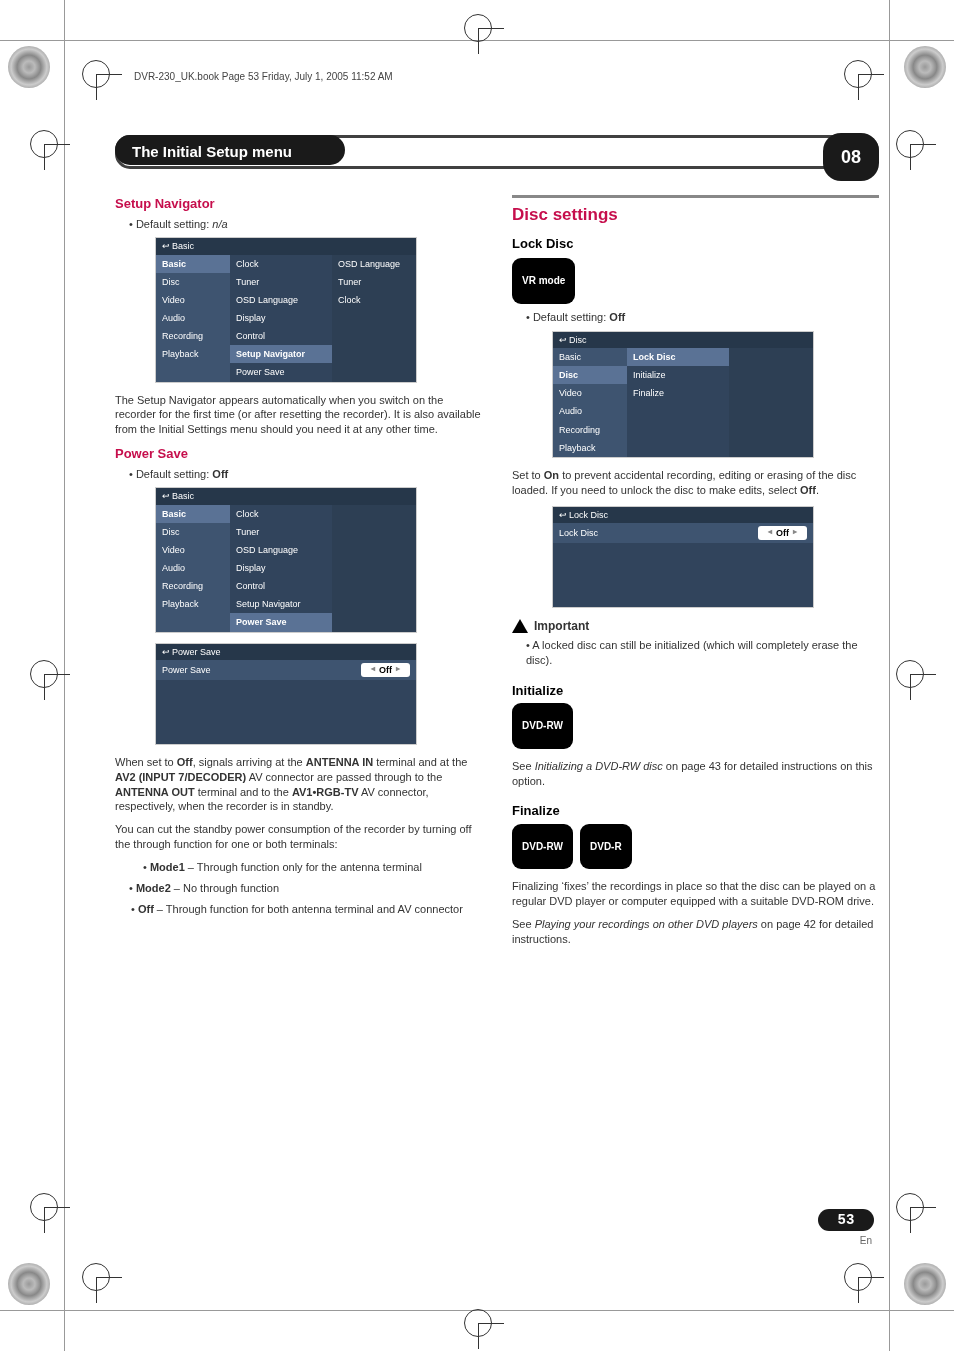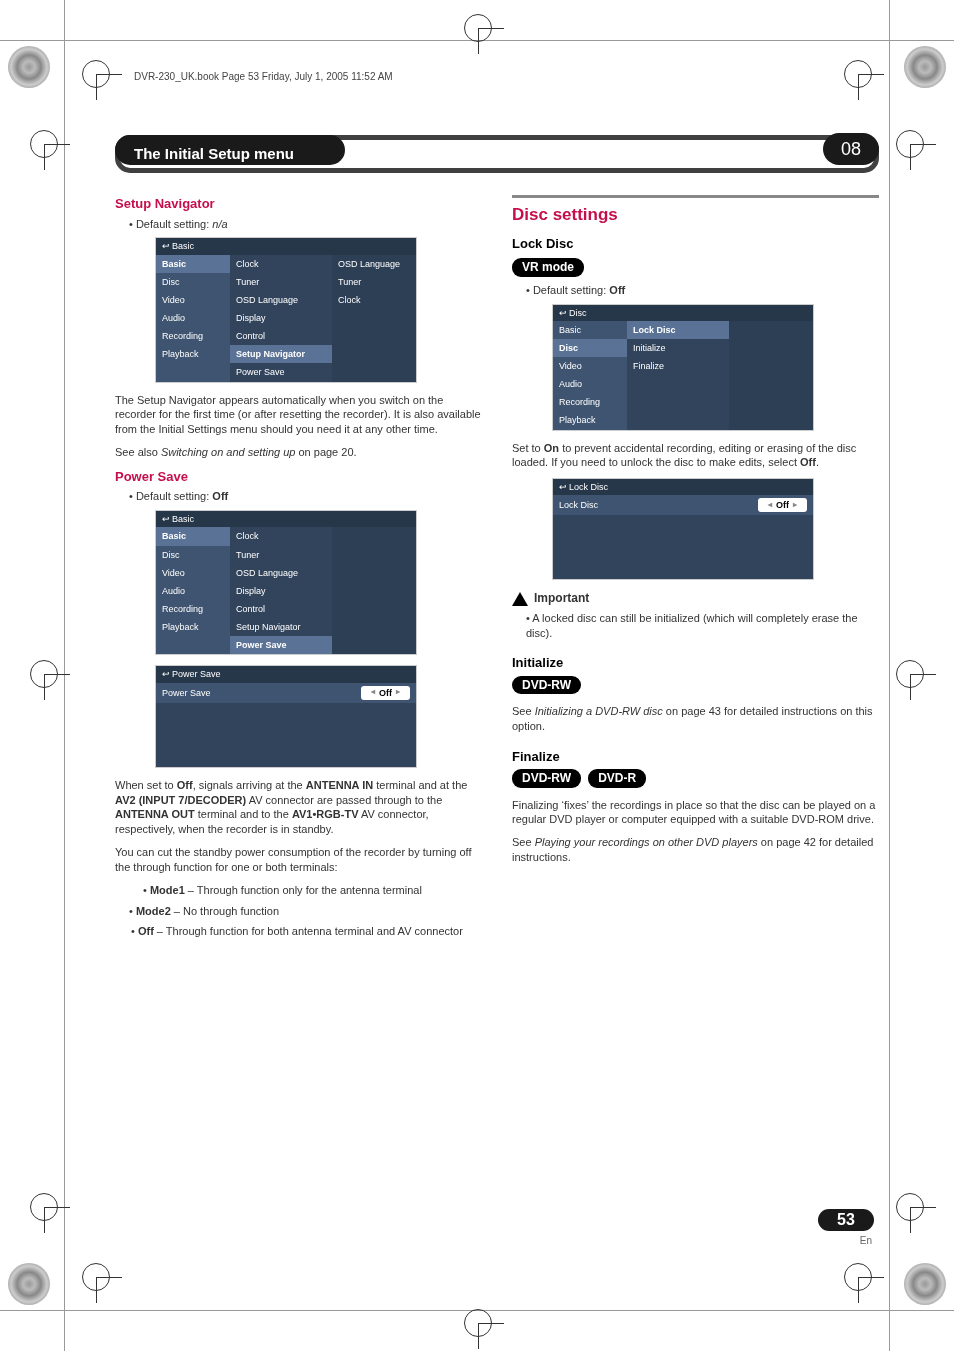--- a/index.html
+++ b/index.html
@@ -56,43 +56,43 @@
   }
 
   
   .lozenge {
     position: relative;
     height: 30px;
     margin-bottom: 30px;
   }
   .lozenge .bar {
     height: 28px;
-    border: 5px solid #404040;
+    border: 3px solid #404040;
     border-radius: 15px;
     display: flex;
     align-items: center;
     padding-left: 14px;
     background: #fff;
   }
   .lozenge .bar .stripe {
     position:absolute;
     left:0; top:0;
     height:30px; border-radius:15px;
     background:#1a1a1a;
   }
   .lozenge .title {
     color:#fff; font-weight:bold; font-size:15px;
     position:relative; z-index:2;
   }
   .chapter-pill {
     position:absolute; right:0; top:-2px;
-    width:56px; height:32px;
+    width:56px; height:48px;
     background:#1a1a1a; border-radius:18px;
     display:flex; align-items:center; justify-content:center;
-    color:#fff; font-size:18px; font-weight:normal;
+    color:#fff; font-size:18px; font-weight:bold;
   }
 
   .columns {
     display:flex;
     gap:30px;
   }
   .col { flex:1; }
 
   h3.red {
     color:#c60e4c;
@@ -171,22 +171,22 @@
   }
   .osd.simple .value-pill:before {content:"◂ "; color:#888;font-size:8px; margin-right:4px;}
   .osd.simple .value-pill:after {content:" ▸"; color:#888;font-size:8px; margin-left:4px;}
 
   p { margin:4px 0 8px; }
 
   .badge {
     display:inline-block;
     background:#000; color:#fff;
     border-radius:9px;
-    padding:1px 10px;
-    font-size:12px; font-weight:bold;
+    padding:16px 10px;
+    font-size:10px; font-weight:bold;
     margin:2px 4px 6px 0;
   }
 
   .imp-head {
     display:flex; align-items:center; gap:6px;
     font-weight:bold; font-size:12px;
     margin:6px 0 4px;
   }
   .imp-icon {
     width:0;height:0;
@@ -196,21 +196,22 @@
     position:relative;
   }
 
   .page-num-pill {
     position:absolute;
     right:80px; bottom:120px;
     width:56px; height:22px;
     background:#1a1a1a; border-radius:12px;
     color:#fff; font-weight:bold;
     display:flex; align-items:center; justify-content:center;
-    font-size:16px;
+    font-size:14px;
+    font-family:Liberation Mono, monospace;
   }
   .page-lang {
     position:absolute;
     right:82px; bottom:104px;
     font-size:10px; color:#666;padding-left:36px;
   }
 
   
   .corner-ring.tl { left:8px; top:46px; }
   .corner-ring.tr { right:8px; top:46px; }
@@ -331,23 +332,20 @@
             </div>
             <div class="osd-extra">
               <div>OSD Language</div>
               <div>Tuner</div>
               <div>Clock</div>
             </div>
           </div>
         </div>
 
         <p>The Setup Navigator appears automatically when you switch on the recorder for the first time (or after resetting the recorder). It is also available from the Initial Settings menu should you need it at any other time.</p>
-        <p>
-          <span>See also </span><em>Switching on and setting up</em><span> on page 20.</span>
-        </p>
 
         <h3 class="red">Power Save</h3>
         <div class="bullet-line">
           <span>Default setting: </span><b>Off</b>
         </div>
 
         <div class="osd">
           <div class="osd-title"><span>↩</span> <span>Basic</span></div>
           <div class="osd-body">
             <div class="osd-nav">

